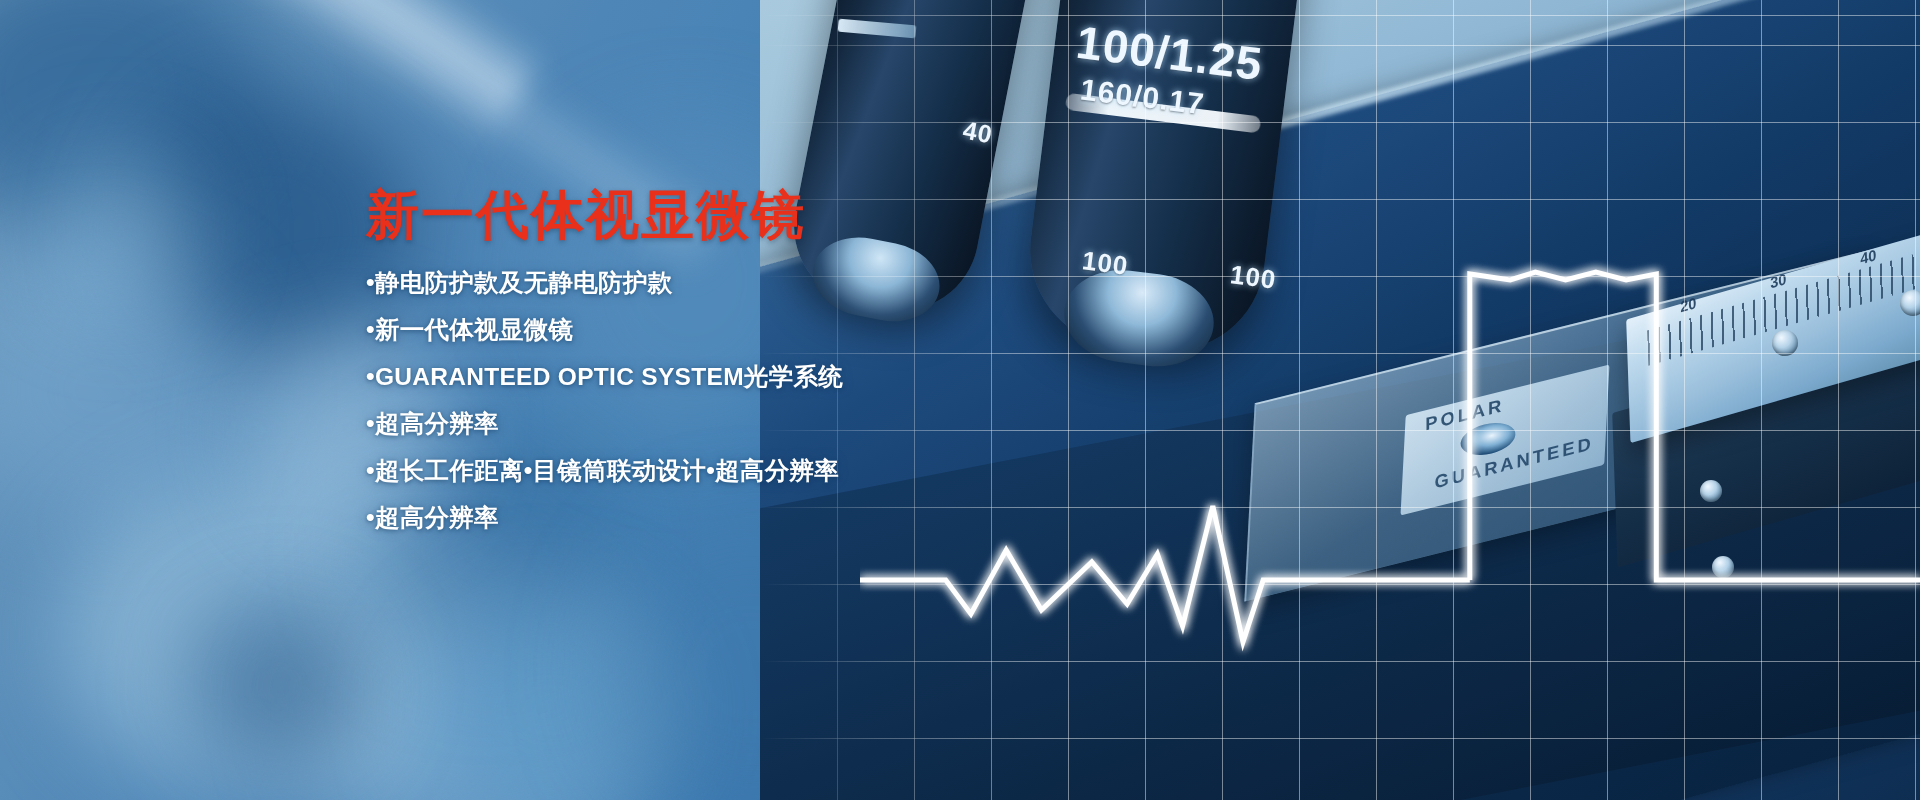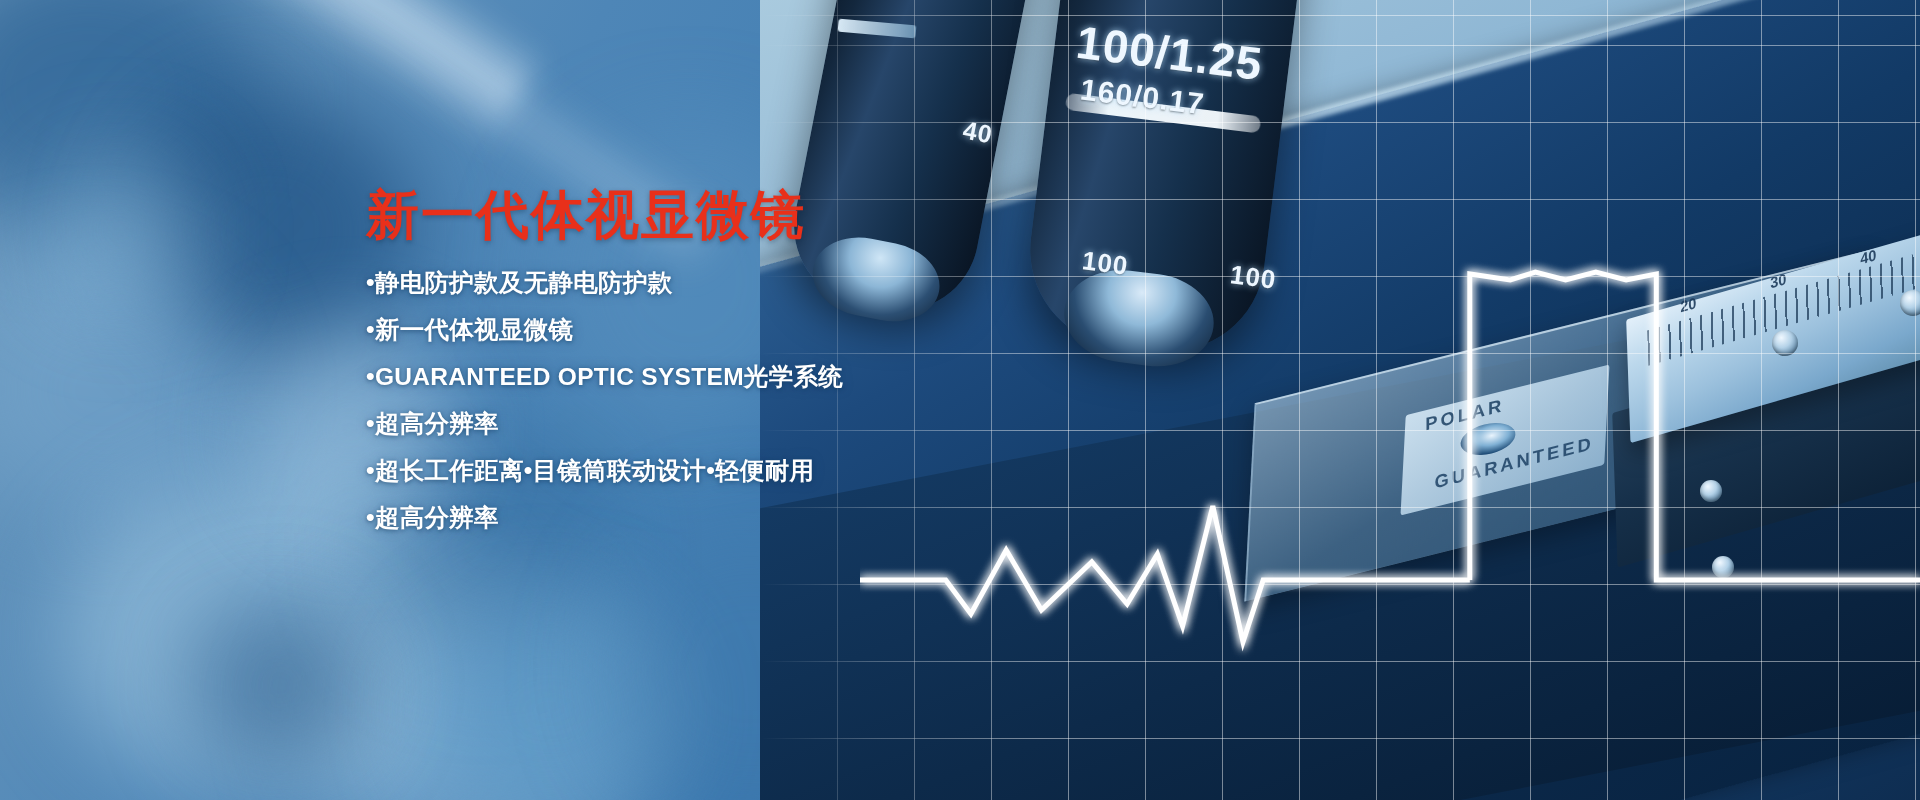--- a/index.html
+++ b/index.html
@@ -328,18 +328,18 @@
     </g>
   </svg>
 
   <div class="copy">
     <h1 class="headline">新一代体视显微镜</h1>
     <ul class="bullets">
       <li>•静电防护款及无静电防护款</li>
       <li>•新一代体视显微镜</li>
       <li>•GUARANTEED OPTIC SYSTEM光学系统</li>
       <li>•超高分辨率</li>
-      <li>•超长工作距离•目镜筒联动设计•轻便耐用</li>
+      <li>•超长工作距离•目镜筒联动设计•超高分辨率</li>
       <li>•超高分辨率</li>
     </ul>
   </div>
 
 </div>
 
 </body></html>

